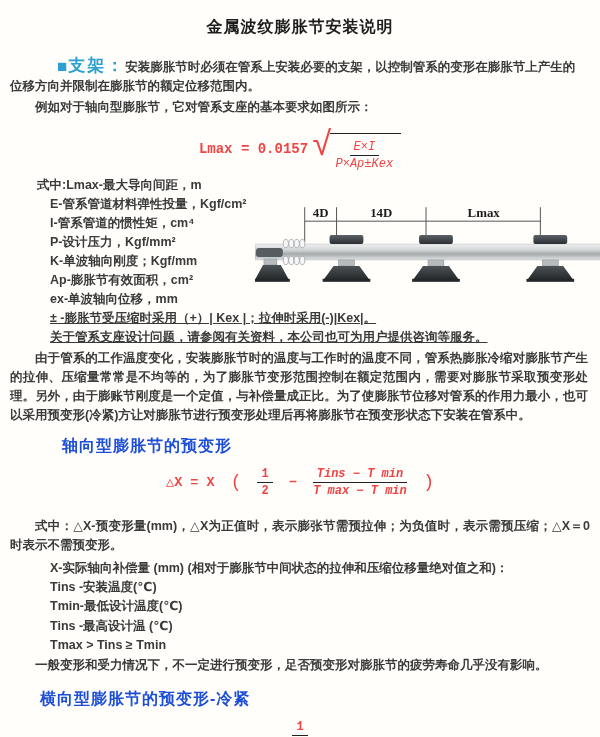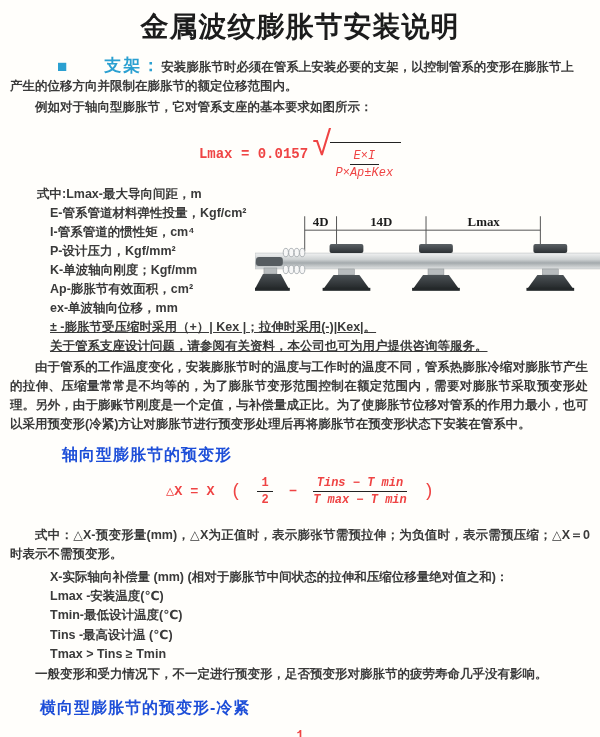--- a/index.html
+++ b/index.html
@@ -4,37 +4,37 @@
 <style>
   html,body { margin:0; padding:0; background:#fffefb; }
   .page {
     position:relative; width:600px; height:737px; overflow:hidden;
     background:#fffefb; color:#3a3a3a;
     font-family:"Liberation Sans","DejaVu Sans",sans-serif;
     font-size:12.5px; font-weight:600; line-height:19px;
   }
   .title {
     padding-top:12px; text-align:center;
-    font-size:28px; font-weight:bold; color:#1c1c1c; letter-spacing:1px; line-height:30px;
+    font-size:16px; font-weight:bold; color:#1c1c1c; letter-spacing:1px; line-height:30px;
   }
   .marker { color:#2ba0d1; font-size:17px; vertical-align:-1px; margin-right:1px; font-style:normal; }
-  .sec-head { color:#2ba0d1; font-size:17px; font-weight:bold; letter-spacing:2px;margin-left:36px; }
+  .sec-head { color:#2ba0d1; font-size:17px; font-weight:bold; letter-spacing:2px; }
   .sub-head { color:#1d4ed8; font-size:16px; font-weight:bold; letter-spacing:1px; }
   .p-support { margin:14px 14px 0 10px; text-indent:47px; }
   .p-example { margin:2px 10px 11px; text-indent:25px; }
 
   .formula {
     display:flex; justify-content:center; align-items:center; gap:4px;
     font-family:Liberation Mono, monospace; color:#ef4444; font-weight:bold;
     line-height:1.2;
   }
   .formula-1 { margin:8px 0 2px; font-size:14px; }
   .sqrt { display:inline-flex; align-items:flex-start; font-weight:normal; }
   .sqrt-sign { font-size:34px; line-height:36px; margin-right:-3px; font-weight:400; }
-  .radicand { border-top:1.5px solid #222; padding:4px 8px 0 6px; margin-top:14px; }
+  .radicand { border-top:1.5px solid #222; padding:4px 8px 0 6px; margin-top:5px; }
   .frac { display:inline-flex; flex-direction:column; align-items:center; font-size:12px; line-height:1.2; }
   .frac .num { border-bottom:1px solid #222; padding:0 4px 1px; }
   .frac .den { padding-top:1px; }
   .it { font-style:italic; }
 
   .cols { display:flex; margin:4px 0 0 10px; }
   .defs { width:245px; flex:none; }
   .def-line { margin-left:40px; white-space:nowrap; }
   .def-line.first { margin-left:27px; }
   .diagram-wrap { flex:1; margin-top:26px; }
@@ -178,21 +178,21 @@
     <span class="frac it">
       <span class="num">Tins − T min</span>
       <span class="den">T max − T min</span>
     </span>
     <span class="paren">)</span>
   </div>
 
   <p class="p-explain">式中：△X-预变形量(mm)，△X为正值时，表示膨张节需预拉伸；为负值时，表示需预压缩；△X＝0时表示不需预变形。</p>
   <p class="p-xdef">X-实际轴向补偿量 (mm) (相对于膨胀节中间状态的拉伸和压缩位移量绝对值之和)：</p>
 
-  <div class="temp-line">Lmax -安装温度(℃)</div>
+  <div class="temp-line">Tins -安装温度(℃)</div>
   <div class="temp-line">Tmin-最低设计温度(℃)</div>
   <div class="temp-line">Tins -最高设计温 (℃)</div>
   <div class="temp-line">Tmax &gt; Tins ≥ Tmin</div>
 
   <p class="p-note">一般变形和受力情况下，不一定进行预变形，足否预变形对膨胀节的疲劳寿命几乎没有影响。</p>
 
   <p class="h-lateral"><span class="sub-head">横向型膨胀节的预变形-冷紧</span></p>
 
   <div class="formula formula-3">
 

